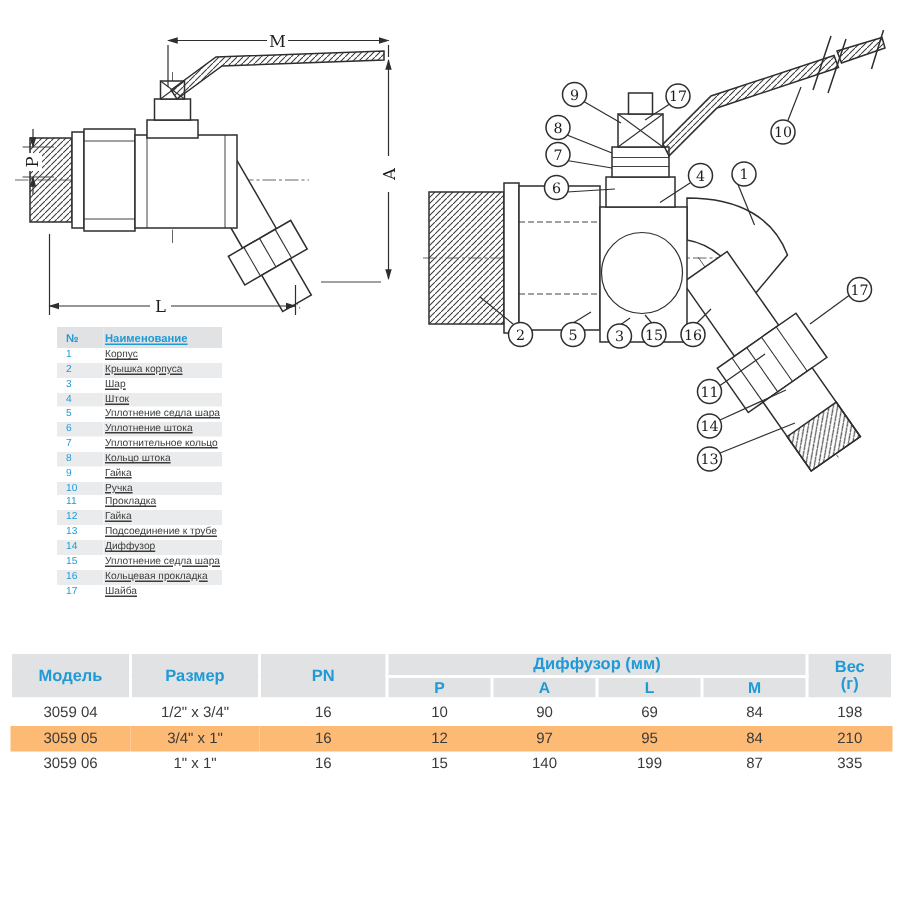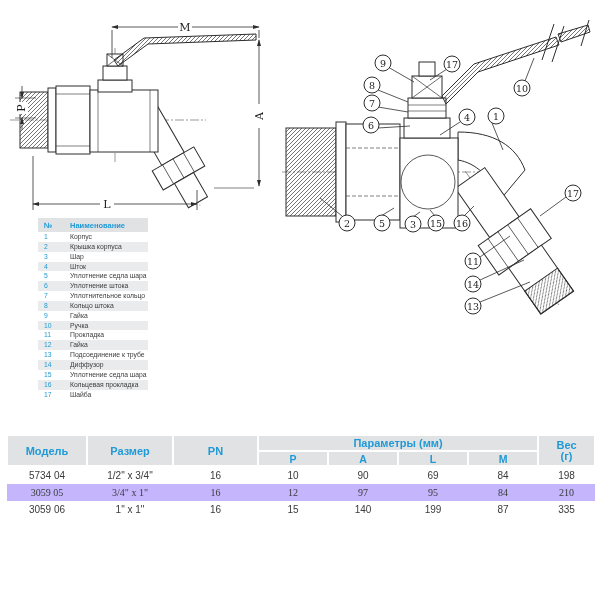--- a/index.html
+++ b/index.html
@@ -10,31 +10,31 @@
 
   
   table.parts{position:absolute;left:38px;top:218px;width:110px;border-collapse:collapse;
               table-layout:fixed;font-size:6.8px;color:#3c3c3c;}
   table.parts thead th{background:#e0e2e4;color:#1f9ad6;font-size:7.5px;font-weight:bold;
               text-align:left;height:14px;padding:0;}
   table.parts td{height:9.85px;padding:0;line-height:9.85px;white-space:nowrap;overflow:hidden;}
   table.parts tbody tr:nth-child(even){background:#eaebec;}
   table.parts .cnum{width:25px;color:#1f9ad6;padding-left:6px;}
   table.parts thead th.cnum{padding-left:6px;}
-  table.parts .cname{padding-left:1px;}
+  table.parts .cname{padding-left:1px;text-decoration:underline;}
 
   
   table.spec{position:absolute;left:6px;top:410px;width:588px;border-collapse:collapse;
              table-layout:fixed;font-size:10px;color:#3a3a3a;margin-top:24px;}
   table.spec th{background:#e0e2e4;color:#1f9ad6;font-weight:bold;font-size:11px;
              border:2px solid #ffffff;padding:0;text-align:center;}
   table.spec tr.h1 th{height:14px;}
   table.spec tr.h2 th{height:13px;font-size:10.5px;}
   table.spec td{text-align:center;height:17px;padding:0;}
-  table.spec tr.alt{background:#c4b5fd;font-family:Liberation Serif, serif;}
+  table.spec tr.alt{background:#fdba74;}
   table.spec .wt{line-height:11px;}
 </style>
 </head>
 <body>
 
 <div class="page">
 
   <svg style="left:2px;top:14px;" width="272" height="202" viewBox="0 0 272 202">
     <defs>
       <pattern id="hatchL" width="4" height="4" patternUnits="userSpaceOnUse">
@@ -359,33 +359,33 @@
         <col style="width:70px">
         <col style="width:70px">
         <col style="width:70px">
       <col style="width:57px">
     </colgroup>
     <thead>
       <tr class="h1">
         <th rowspan="2">Модель</th>
         <th rowspan="2">Размер</th>
         <th rowspan="2">PN</th>
-        <th colspan="4">Параметры (мм)</th>
+        <th colspan="4">Диффузор (мм)</th>
         <th rowspan="2" class="wt"><span>Вес</span><br><span>(г)</span></th>
       </tr>
       <tr class="h2">
         <th>P</th>
         <th>A</th>
         <th>L</th>
         <th>M</th>
       </tr>
     </thead>
     <tbody>
       <tr>
-        <td>5734 04</td>
+        <td>3059 04</td>
         <td>1/2" x 3/4"</td>
         <td>16</td>
         <td>10</td>
         <td>90</td>
         <td>69</td>
         <td>84</td>
         <td>198</td>
       </tr>
       <tr class="alt">
         <td>3059 05</td>

